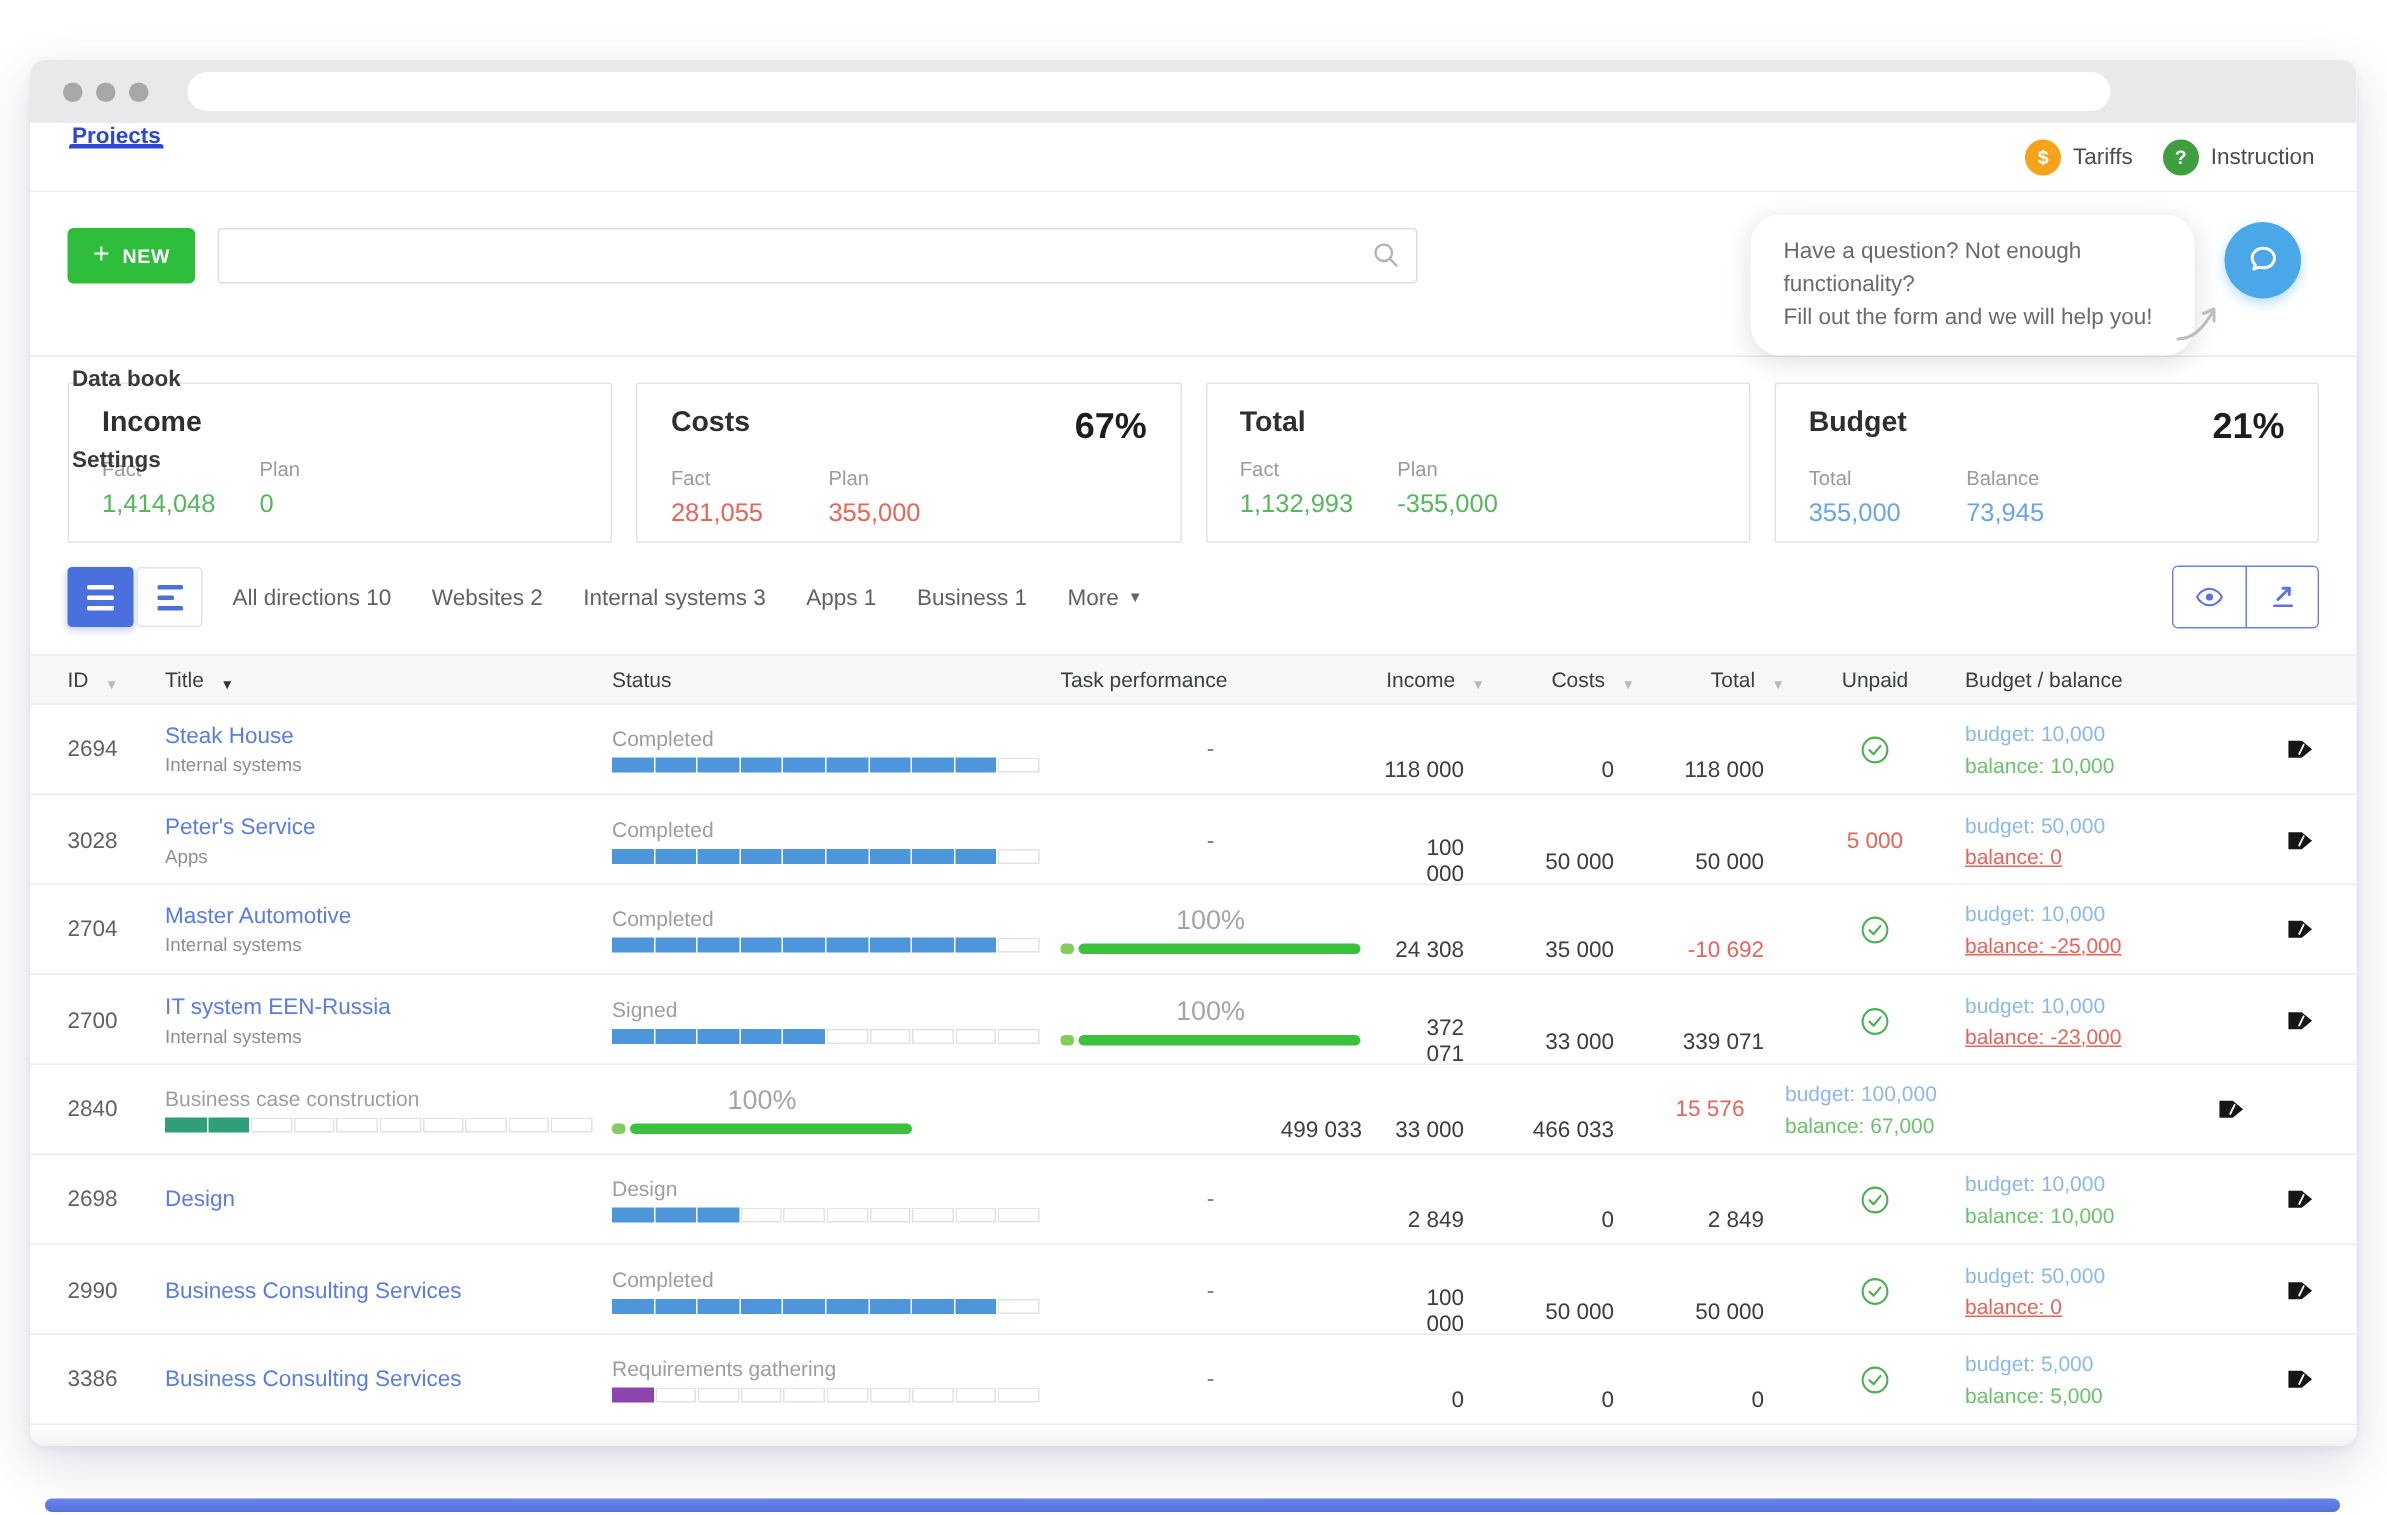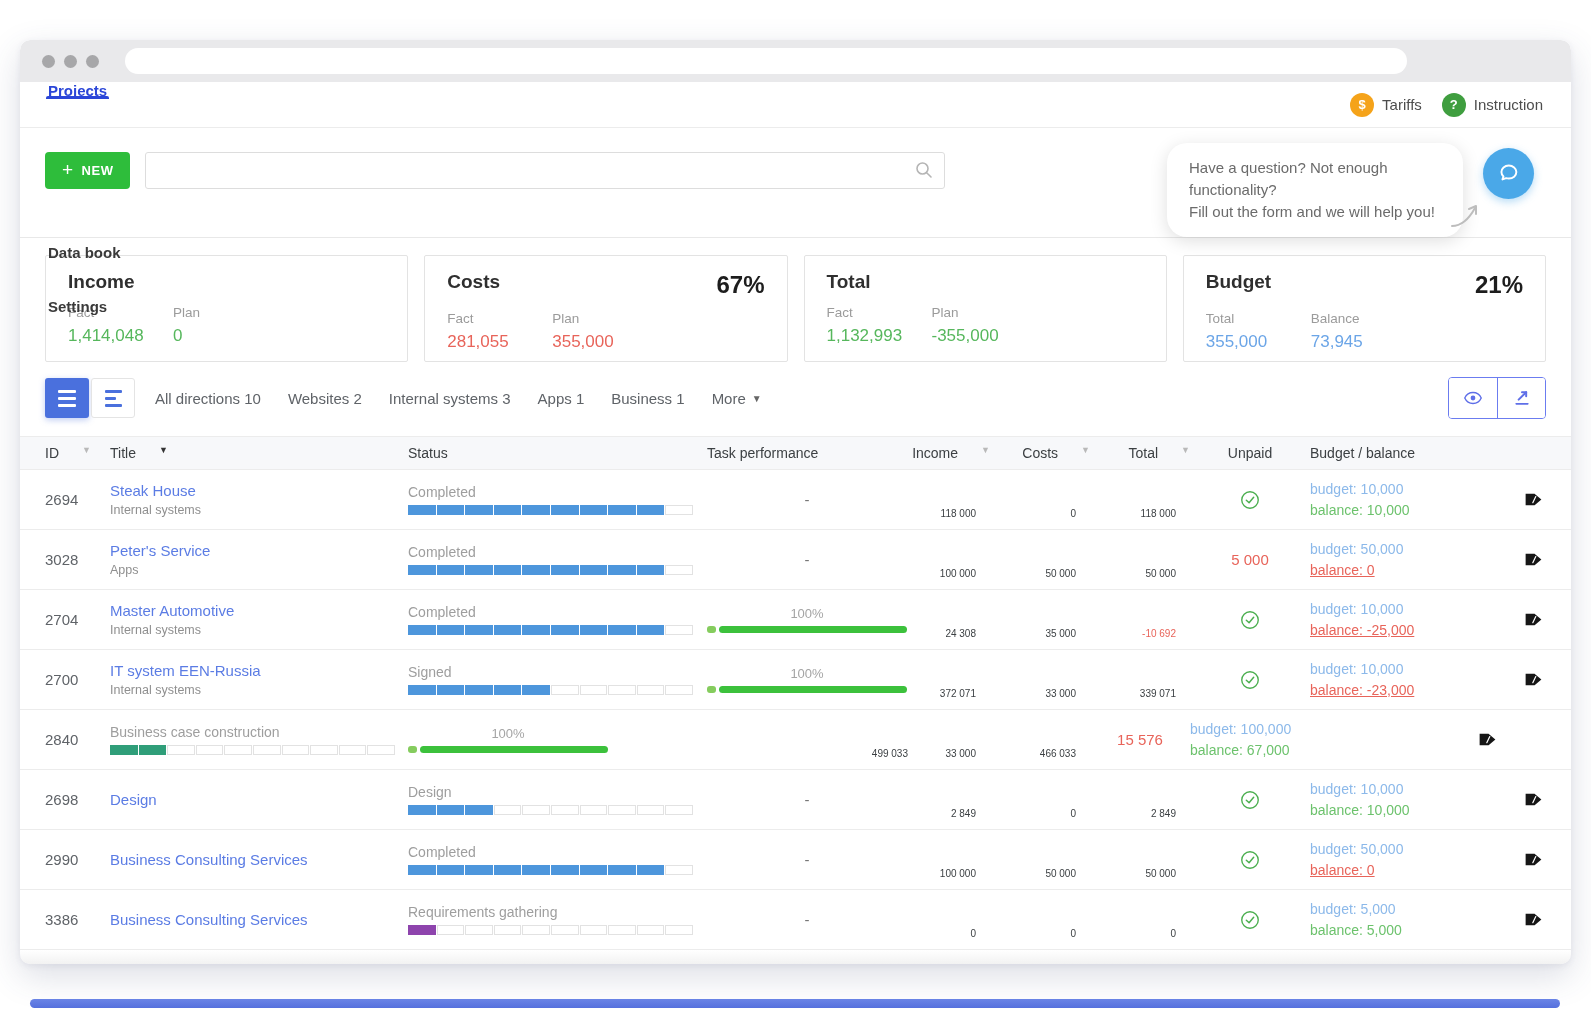--- a/index.html
+++ b/index.html
@@ -68,43 +68,43 @@
   .filter-item { cursor:pointer; }
   .more { display:flex; align-items:center; gap:6px; cursor:pointer; }
   .caret { font-size:10px; color:#666; }
   .right-controls { margin-left:auto; display:flex; border:1px solid #6b7cf0; border-radius:4px; overflow:hidden; }
   .rc-btn { width:48px; height:40px; background:#fff; display:flex; align-items:center; justify-content:center; cursor:pointer; }
   .rc-btn + .rc-btn { border-left:1px solid #6b7cf0; }
   
   .table { margin-top:18px; }
   .tgrid { display:grid; grid-template-columns:65px 298px 299px 215px 68px 100px 100px 120px 190px 1fr; padding:0 25px; align-items:center; }
   .thead { background:#f7f8fa; border-top:1px solid #ececec; border-bottom:1px solid #ececec; height:34px; font-size:14px; color:#3c4043; }
-  .th { display:flex; align-items:flex-start; gap:23px; }
+  .th { display:flex; align-items:flex-end; gap:11px; }
   .th .arrow { font-size:9px; }
   .arrow.grey { color:#b9b9b9; } .arrow.dark { color:#333; }
   .t-right { justify-content:flex-end; text-align:right; }
   .t-center { justify-content:center; text-align:center; }
   .row { height:60px; border-bottom:1px solid #ececec; cursor:pointer; }
   .cell-id { font-size:15px; color:#5f6368; }
   .proj-link { font-size:15px; color:#5b7ce4; text-decoration:none; display:block; }
   .proj-cat { font-size:12.5px; color:#8f8f8f; margin-top:4px; }
   .status-label { font-size:14px; color:#9e9e9e; margin-bottom:5px; }
   .status-bar { display:flex; gap:1px; width:285px; height:10px; }
   .seg { flex:1; background:#fff; box-shadow:inset 0 0 0 1px #e2e2e2; }
   .seg.filled { box-shadow:none; }
   .perf { width:200px; }
-  .perf-label { font-size:13px; color:#a5a5a5; text-align:center; margin-bottom:5px; display:none; }
+  .perf-label { font-size:18px; color:#a5a5a5; text-align:center; margin-bottom:5px; display:none; }
   .perf-bar { display:none; align-items:center; gap:3px; height:7px; }
   .perf-bar .nub { width:9px; height:7px; background:#85cc5e; border-radius:3px; }
   .perf-bar .fill { flex:1; height:7px; background:#3cc13c; border-radius:4px; }
   .perf-dash { display:none; text-align:center; color:#777; font-size:15px; }
   .cell.bar .perf-label, .cell.bar .perf-bar { display:flex; }
   .cell.bar .perf-label { display:block; }
   .cell.dash .perf-dash { display:block; }
-  .num { font-size:10px; color:#3c4043; text-align:right; padding-right:14px;margin-top:27px; }
+  .num { font-size:15px; color:#3c4043; text-align:right; padding-right:14px;margin-top:27px; }
   .num.neg { color:#e8645a; }
   .unpaid-cell { display:flex; justify-content:center; }
   .unpaid-amt { display:none; font-size:15px; color:#e8645a; }
   .unpaid-ok { display:none; }
   .unpaid-cell.amount .unpaid-amt { display:block; }
   .unpaid-cell.ok .unpaid-ok { display:block; }
   .budget-line { font-size:14px; color:#8cb9ea; line-height:21px; }
   .balance-line { font-size:14px; color:#6cc26c; line-height:21px; }
   .balance-line.neg { color:#e8645a;text-decoration:underline; }
   .tag-cell { display:flex; justify-content:flex-end; padding-right:2px; }

